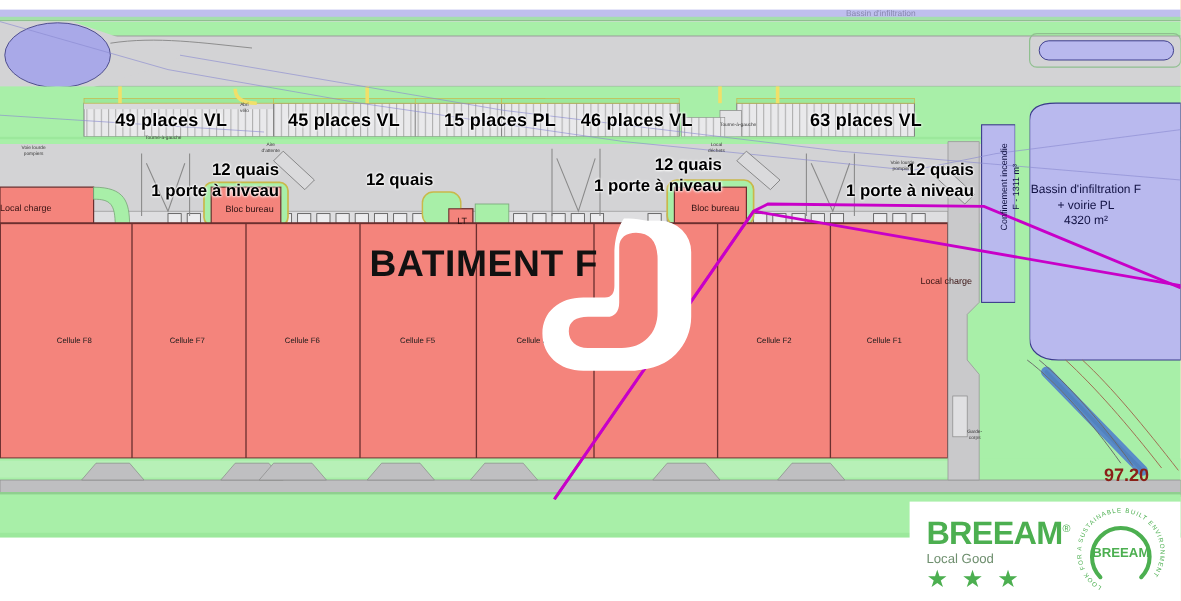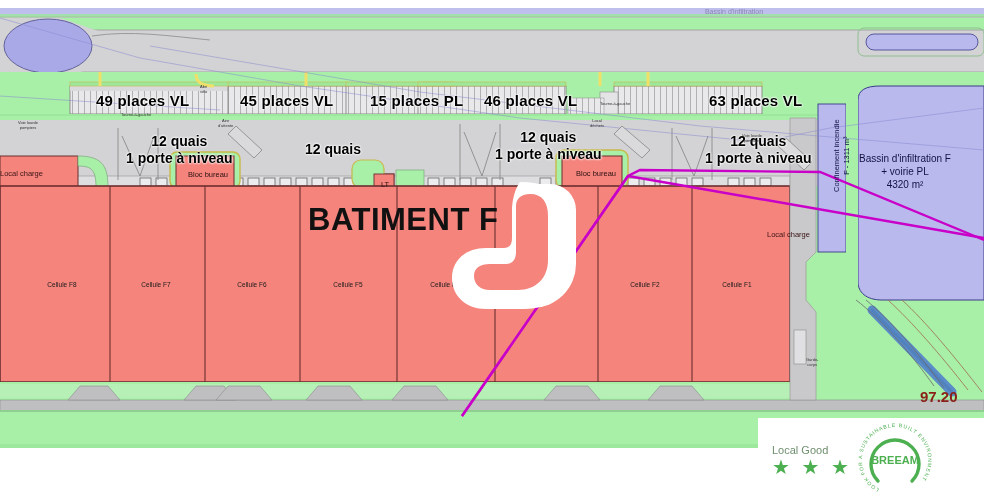--- a/index.html
+++ b/index.html
@@ -35,21 +35,21 @@
   .lbl-parking {
     font-size: 15px;
     font-weight: bold;
     letter-spacing: 0.2px;
     text-shadow: 0 0 2px #fff, 0 0 2px #fff, 0 0 3px #fff;
   }
   .lbl-quais {
     font-size: 14px;
     font-weight: bold;
     line-height: 17px;
-    text-align: center;
+    text-align: right;
     text-shadow: 0 0 2px #fff, 0 0 2px #fff, 0 0 3px #fff;
   }
   .lbl-batiment {
     font-size: 31px;
     font-weight: bold;
     letter-spacing: 0.5px;
     color: #111;
   }
   .lbl-cellule {
     font-size: 6.5px;
@@ -386,21 +386,21 @@
 
     <rect x="0" y="448" width="984" height="53" fill="#ffffff"></rect>
   </svg>
 
   <div id="labels">
       <div class="lbl lbl-topfaint" style="left: 734px; top: 8px;">Bassin d'infiltration</div>
       <div class="lbl lbl-parking" style="left: 96px; top: 92px;">49 places VL</div>
       <div class="lbl lbl-parking" style="left: 240px; top: 92px;">45 places VL</div>
       <div class="lbl lbl-parking" style="left: 370px; top: 92px;">15 places PL</div>
       <div class="lbl lbl-parking" style="left: 484px; top: 92px;">46 places VL</div>
-      <div class="lbl lbl-parking" style="left: 709px; top: 92px; text-align: right;">63 places VL</div>
+      <div class="lbl lbl-parking" style="left: 675px; top: 92px; text-align: right;">63 places VL</div>
       <div class="lbl lbl-quais" style="left: 126px; top: 133px;">12 quais<br>1 porte à niveau</div>
       <div class="lbl lbl-quais" style="left: 305px; top: 141px;">12 quais</div>
       <div class="lbl lbl-quais" style="left: 495px; top: 129px;">12 quais<br>1 porte à niveau</div>
       <div class="lbl lbl-quais" style="left: 705px; top: 133px;">12 quais<br>1 porte à niveau</div>
       <div class="lbl lbl-batiment" style="left: 308px; top: 202px;">BATIMENT F</div>
       <div class="lbl lbl-cellule" style="left: 62px; top: 281px;">Cellule F8</div>
       <div class="lbl lbl-cellule" style="left: 156px; top: 281px;">Cellule F7</div>
       <div class="lbl lbl-cellule" style="left: 252px; top: 281px;">Cellule F6</div>
       <div class="lbl lbl-cellule" style="left: 348px; top: 281px;">Cellule F5</div>
       <div class="lbl lbl-cellule" style="left: 445px; top: 281px;">Cellule F4</div>
@@ -436,20 +436,21 @@
              L88,34 C88,14 96,4 96,4 Z" fill="#ffffff"></path>
     <path d="M92,28 C92,20 98,16 106,16 C118,16 124,24 124,38
              L124,82 C124,100 112,112 94,112
              L66,112 C56,112 50,106 50,98
              C50,90 56,86 66,86
              L82,86 C88,86 92,82 92,74 Z" fill="#F4847C"></path>
   </svg>
 
   <div id="breeam">
     <div class="left">
+      <div class="wordmark"><span>BREEAM</span><span class="reg">®</span></div>
       <div class="rating">Local Good</div>
       <div class="stars">★ ★ ★</div>
     </div>
     <div class="badge">
       <svg viewBox="0 0 74 74">
         <defs>
           <path id="ringpath" d="M37,70 A33,33 0 1 1 37.1,70" fill="none"></path>
         </defs>
         <path d="M20,58 A24,24 0 1 1 54,58" fill="none" stroke="#4CAF50" stroke-width="3.4" stroke-linecap="round"></path>
         <text font-size="5.2" fill="#4CAF50" font-family="'Liberation Sans', sans-serif" letter-spacing="0.9">

